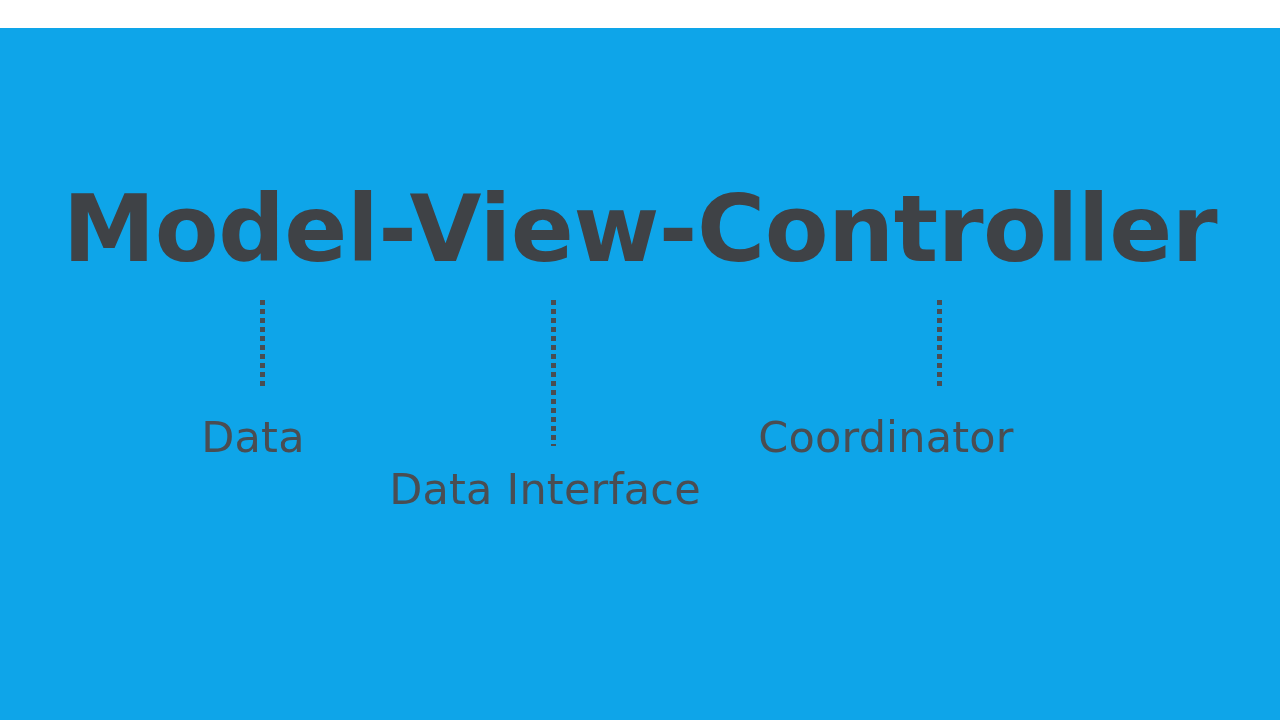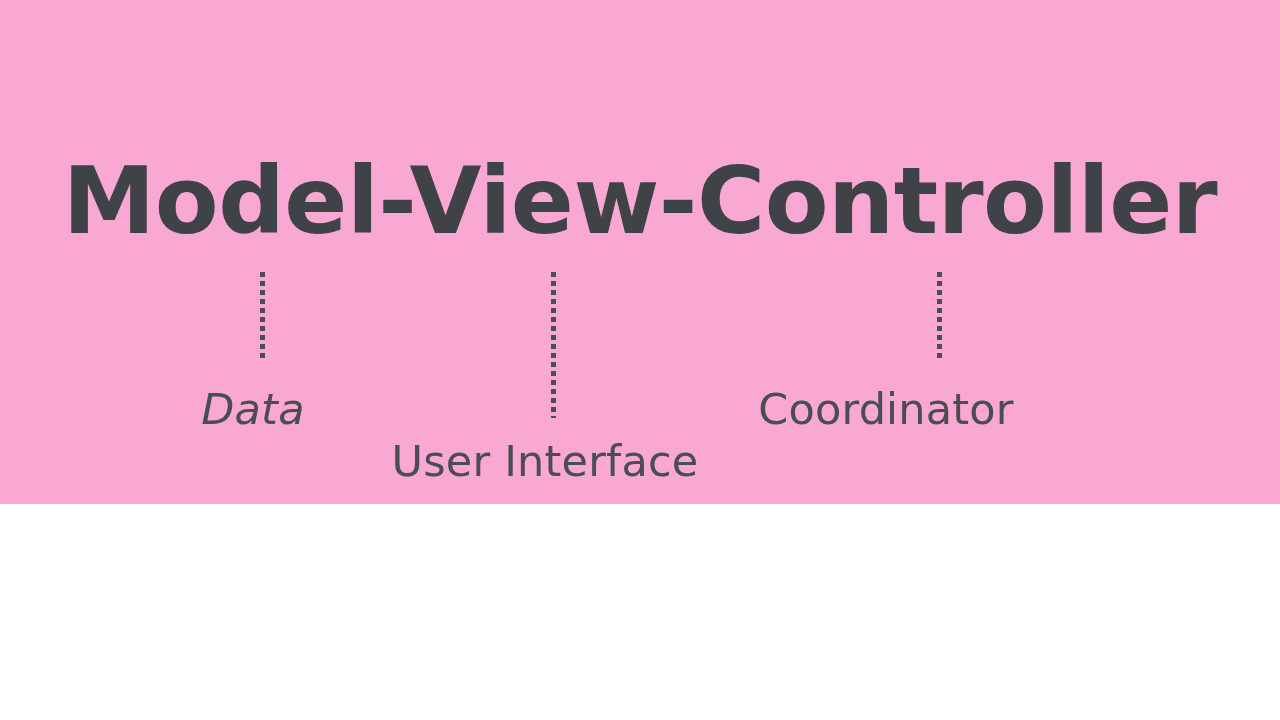--- a/index.html
+++ b/index.html
@@ -11,22 +11,23 @@
     width: 1280px;
     height: 720px;
     background: #ffffff;
     font-family: "DejaVu Sans", sans-serif;
     overflow: hidden;
   }
 
   #slide {
     position: relative;
     width: 1280px;
-    height: 504px;
-    background: #f9a8d4;
+    height: 692px;
+    background: #0ea5e9;
+    margin-top: 28px;
   }
 
   
   .title {
     position: absolute;
     left: 0;
     top: 155px;
     width: 1280px;
     text-align: center;
     font-family: "DejaVu Sans", sans-serif;
@@ -69,19 +70,19 @@
 <div id="slide">
 
   <div class="title">Model-View-Controller</div>
 
   <div class="connector" style="left:260px; top:272px; height:90px;"></div>
 
   <div class="connector" style="left:551px; top:272px; height:146px;"></div>
 
   <div class="connector" style="left:937px; top:272px; height:90px;"></div>
 
-  <div class="leaf-label" style="left:253px; top:388px;font-style:italic;">Data</div>
+  <div class="leaf-label" style="left:253px; top:388px;">Data</div>
 
-  <div class="leaf-label" style="left:545px; top:440px;">User Interface</div>
+  <div class="leaf-label" style="left:545px; top:440px;">Data Interface</div>
 
   <div class="leaf-label" style="left:886px; top:388px;">Coordinator</div>
 
 </div>
 
 </body></html>

